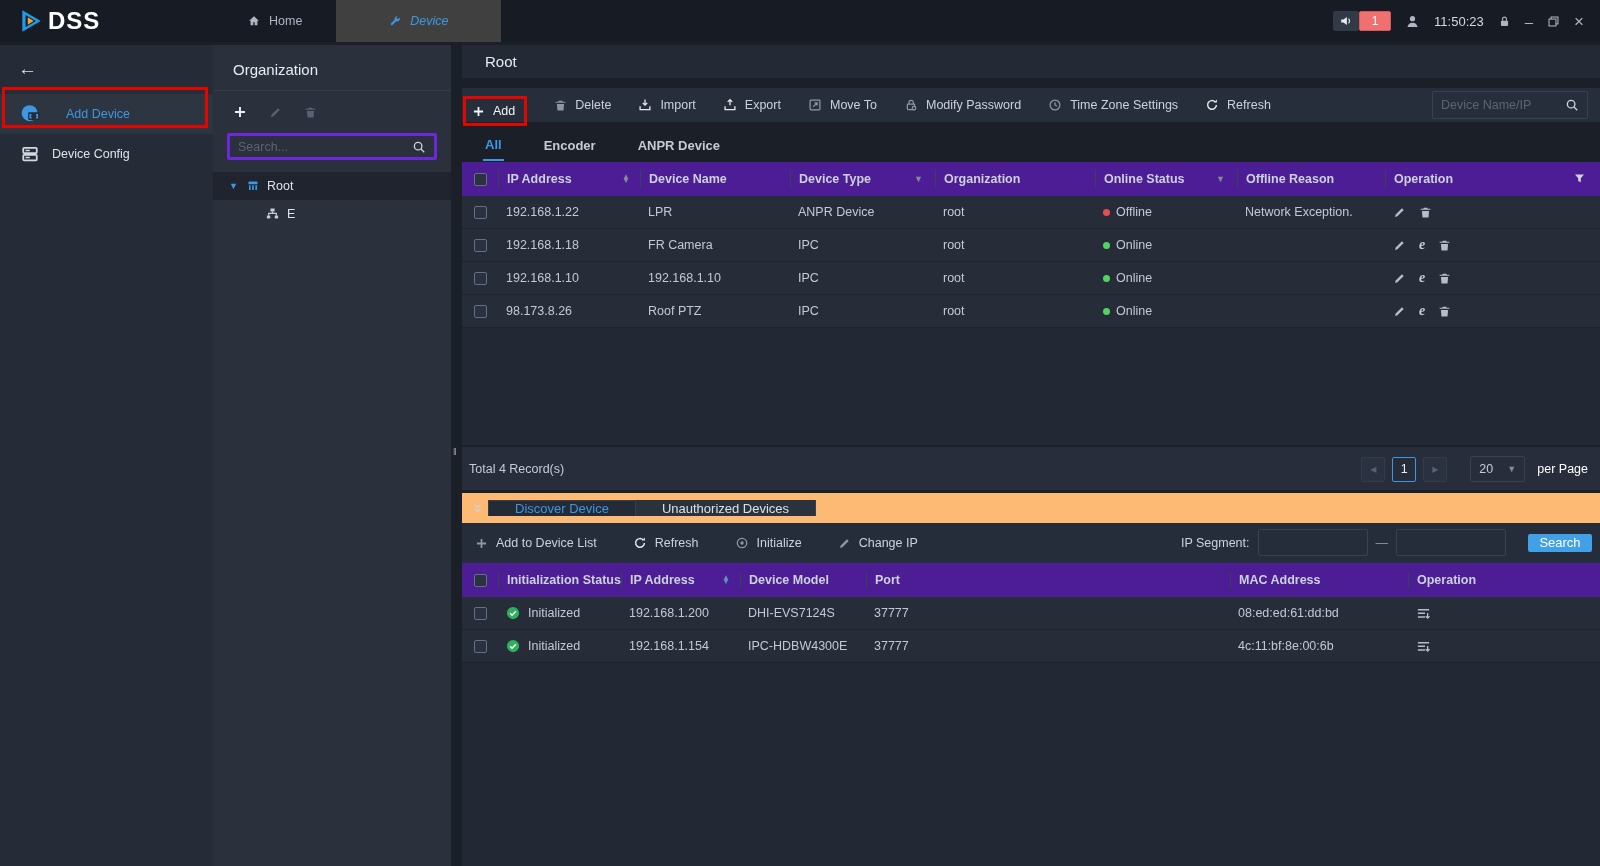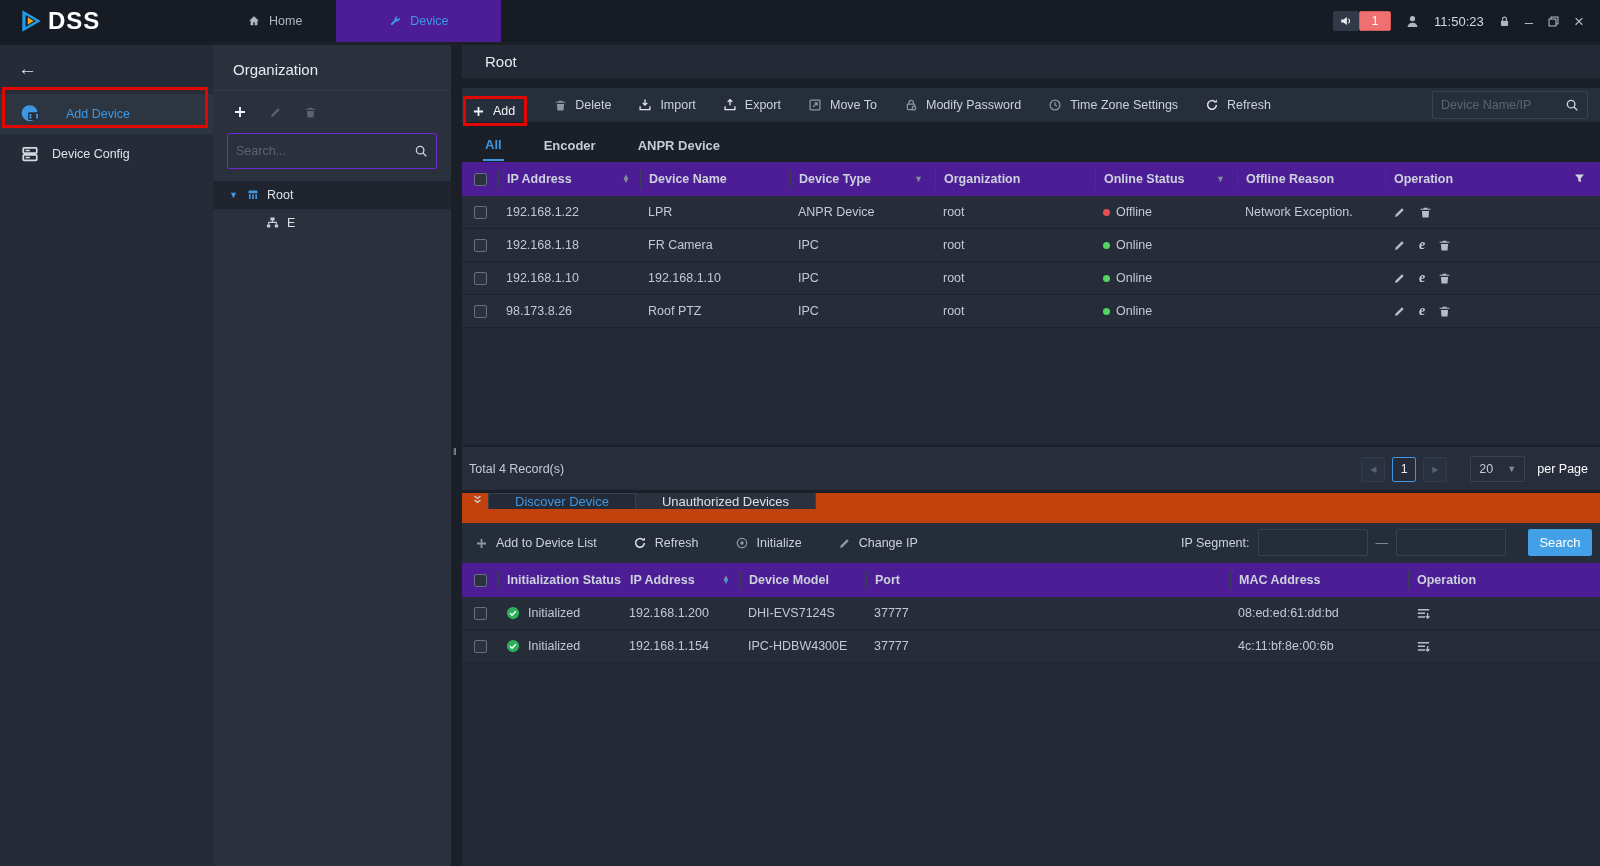--- a/index.html
+++ b/index.html
@@ -9,21 +9,21 @@
          color:#c5cbd6; font-size:12.5px; }
 
   
   .topbar { position:absolute; left:0; top:0; width:1600px; height:42px; background:#161b24;
             display:flex; align-items:center; }
   .logo { display:flex; align-items:center; gap:4px; padding:0 18px; width:213px; }
   .logo-text { font-size:24px; font-weight:bold; color:#fff; letter-spacing:1px; }
   .nav-tabs { display:flex; height:42px; }
   .nav-tab { display:flex; align-items:center; gap:8px; padding:0 34px; color:#aeb6c3; cursor:default; }
   .nav-tab .icon { color:#aeb6c3; }
-  .nav-tab.active { background:#4c1d95; color:#3e97e2; padding:0 52px; }
+  .nav-tab.active { background:#404040; color:#3e97e2; padding:0 52px;font-style:italic; }
   .nav-tab.active .icon { color:#3e97e2; }
   .topbar-right { margin-left:auto; display:flex; align-items:center; gap:14px; padding-right:16px; }
   .speaker-group { display:flex; align-items:center; }
   .speaker-box { background:#323a48; border-radius:2px; width:26px; height:20px;
                  display:flex; align-items:center; justify-content:center; color:#e8ebf0; }
   .badge { width:32px; height:20px; background:#ef7070; border:1px solid #d95858; border-radius:2px;
            color:#fff; font-size:12px; display:flex; align-items:center; justify-content:center; }
   .clock { color:#d3d8e0; font-size:13px; }
   .win-glyph { color:#aeb6c3; font-size:15px; line-height:1; }
   .icon { display:inline-flex; align-items:center; justify-content:center; }
@@ -36,21 +36,21 @@
   .side-item.active { background:#2d3541; color:#3e97e2;gap:24px; }
   .side-item .icon { color:#d4d9e1; }
   .side-item.active .icon { color:#3e97e2; }
 
   
   .org { position:absolute; left:213px; top:45px; width:238px; height:821px; background:#2a303c; }
   .org-title { padding:16px 20px 12px; font-size:15px; color:#e8ebf0; border-bottom:1px solid #353c49; }
   .org-tools { display:flex; gap:22px; padding:14px 20px 10px; }
   .org-tools .icon { color:#eceff3; }
   .org-tools .icon.dim { color:#596274; }
-  .org-search { margin:4px 14px 12px; height:36px; border:1px solid #6d28d9; border-radius:2px;
+  .org-search { margin:4px 14px 12px; height:27px; border:3px solid #6d28d9; border-radius:2px;
                 display:flex; align-items:center; padding:0 8px; }
   .org-search input { flex:1; background:transparent; border:none; outline:none; color:#c5cbd6;
                       font-size:12.5px; font-family:inherit; min-width:0; }
   .org-search input::placeholder { color:#5b6472; }
   .org-search .icon { color:#cfd5de; }
   .tree-row { height:28px; display:flex; align-items:center; gap:7px; padding-left:16px; color:#dfe3e9; }
   .tree-row.selected { background:#1f242e; }
   .tree-row .caret { color:#3e97e2; font-size:9px; width:10px; }
   .tree-row .org-ic { color:#3e97e2; }
   .tree-row.child { padding-left:52px; }
@@ -115,36 +115,36 @@
   .pg-btn { width:24px; height:25px; background:#2a3140; border:1px solid #343b49; border-radius:2px;
             display:flex; align-items:center; justify-content:center; color:#596274; font-size:8px; }
   .pg-cur { width:24px; height:25px; border:1px solid #3e97e2; border-radius:2px; background:#262d39;
             display:flex; align-items:center; justify-content:center; color:#e8ebf0; }
   .pg-size { width:55px; height:26px; border:1px solid #3a4150; border-radius:2px; margin-left:16px;
              display:flex; align-items:center; justify-content:space-between; padding:0 8px; color:#c6ccd6; }
   .pg-size .hcaret { margin:0; }
   .per-page { margin-left:5px; color:#ffffff; }
 
   
-  .d-strip { position:absolute; left:0; top:448px; width:1138px; height:30px; background:#c2410c;
-             display:flex; align-items:flex-start; }
+  .d-strip { position:absolute; left:0; top:448px; width:1138px; height:30px; background:#fdba74;
+             display:flex; align-items:center; }
   .collapse { width:22px; margin-left:4px; display:flex; align-items:center; justify-content:center;
               color:#cfd5de; }
   .d-tab { display:flex; align-items:center; justify-content:center; padding:0 26px; font-size:13px;
            border-right:1px solid #39404d; }
   .d-tab.active { background:#242b36; color:#3e97e2; border:1px solid #39404d; border-bottom:none; }
   .d-tab.idle { background:#2b323e; color:#dbe0e7; }
   .d-toolbar { position:absolute; left:0; top:478px; width:1138px; height:40px; background:#262d3a;
                display:flex; align-items:center; gap:36px; padding-left:13px; }
   .d-right { position:absolute; right:8px; top:484px; display:flex; align-items:center; gap:8px; }
   .d-right .lbl { color:#ccd2dc; }
   .ip-input { width:110px; height:27px; background:transparent; border:1px solid #3a4150;
               border-radius:2px; color:#c5cbd6; padding:0 6px; font-family:inherit; outline:none; }
   .dash { color:#8e97a6; }
-  .search-btn { width:64px; height:27px; background:#42a0e6; border:none; border-radius:2px;
+  .search-btn { width:64px; height:18px; background:#42a0e6; border:none; border-radius:2px;
                 color:#fff; font-size:13px; font-family:inherit; margin-left:14px; }
 
   
   .ann { position:absolute; border:3px solid #e10600; pointer-events:none; z-index:50; }
 </style>
 </head>
 <body>
 
 <div id="app">
 

